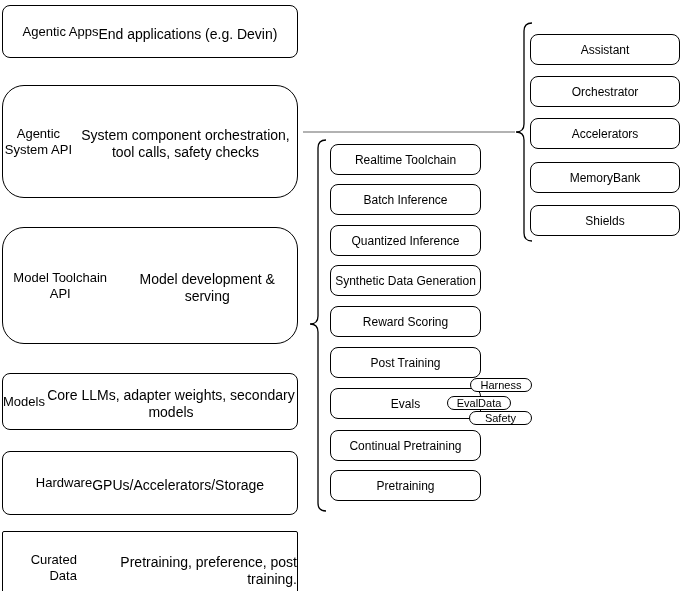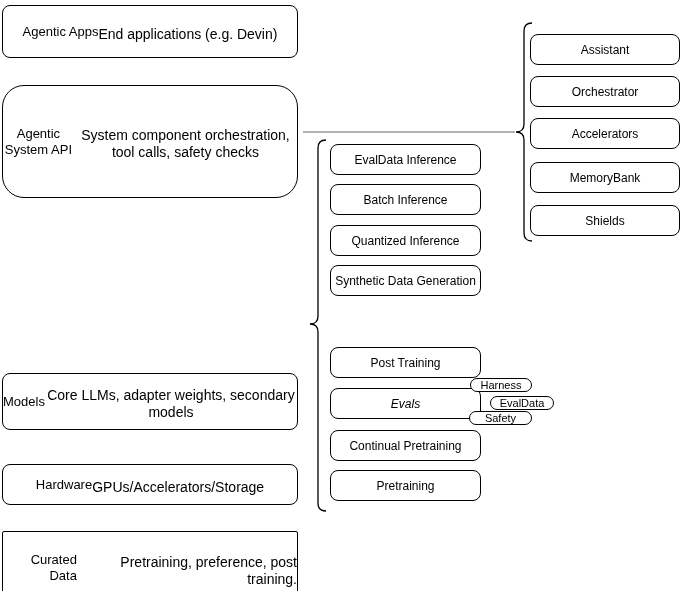--- a/index.html
+++ b/index.html
@@ -87,65 +87,72 @@
   <div class="node" style="top:5px; height:53px; border-radius:8px;">
     <div class="title">Agentic Apps</div>
     <div class="subtitle">End applications (e.g. Devin)</div>
   </div>
 
   <div class="node" style="top:85px; height:113px; border-radius:22px;">
     <div class="title">Agentic System API</div>
     <div class="subtitle">System component orchestration, tool calls, safety checks</div>
   </div>
 
+  <div class="node" style="top:227px; height:117px; border-radius:22px;">
+    <div class="title">Model Toolchain API</div>
+    <div class="subtitle">Model development &amp; serving</div>
+  </div>
 
   <div class="node" style="top:373px; height:57px; border-radius:8px;">
     <div class="title">Models</div>
     <div class="subtitle">Core LLMs, adapter weights, secondary models</div>
   </div>
 
-  <div class="node" style="top:464px; height:41px; border-radius:8px;">
+  <div class="node" style="top:451px; height:64px; border-radius:8px;">
     <div class="title">Hardware</div>
     <div class="subtitle">GPUs/Accelerators/Storage</div>
   </div>
 
   <div class="node" style="top:531px; height:74px; border-radius:2px;text-align:right;">
     <div class="title">Curated Data</div>
     <div class="subtitle">Pretraining, preference, post training.</div>
   </div>
 
   <div class="chip mid" style="top:144px;">
-    <span>EvalData Inference</span>
+    <span>Realtime Toolchain</span>
   </div>
   <div class="chip mid" style="top:225px;">
     <span>Quantized Inference</span>
   </div>
   <div class="chip mid" style="top:184px;">
     <span>Batch Inference</span>
   </div>
   <div class="chip mid" style="top:265px;">
     <span>Synthetic Data Generation</span>
   </div>
+  <div class="chip mid" style="top:306px;">
+    <span>Reward Scoring</span>
+  </div>
   <div class="chip mid" style="top:347px;">
     <span>Post Training</span>
   </div>
-  <div class="chip mid" style="top:388px;font-style:italic;">
+  <div class="chip mid" style="top:388px;">
     <span>Evals</span>
   </div>
   <div class="chip mid" style="top:430px;">
     <span>Continual Pretraining</span>
   </div>
   <div class="chip mid" style="top:470px;">
     <span>Pretraining</span>
   </div>
 
   <div class="pill" style="left:470px; top:378px; width:62px; height:14px;">
     <span>Harness</span>
   </div>
-  <div class="pill" style="left:490px; top:396px; width:64px; height:14px;">
+  <div class="pill" style="left:447px; top:396px; width:64px; height:14px;">
     <span>EvalData</span>
   </div>
   <div class="pill" style="left:469px; top:411px; width:63px; height:14px;">
     <span>Safety</span>
   </div>
 
   <div class="chip right" style="top:34px;">
     <span>Assistant</span>
   </div>
   <div class="chip right" style="top:76px;">

